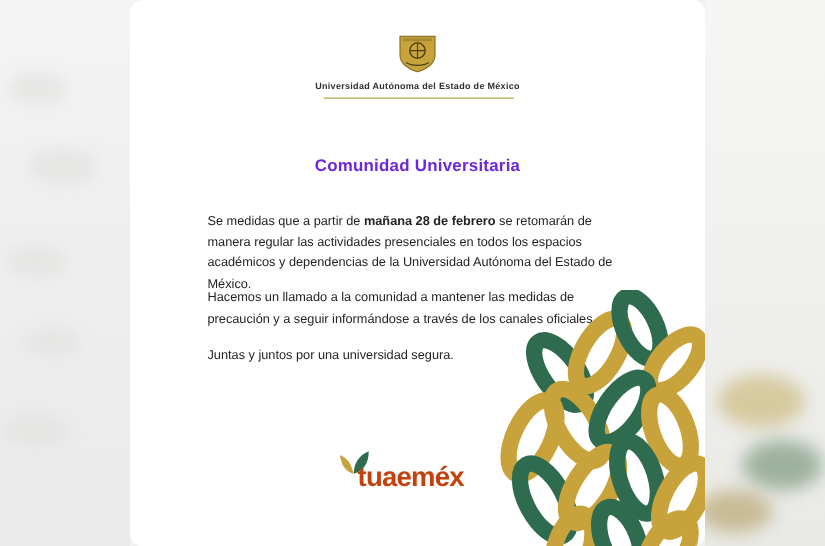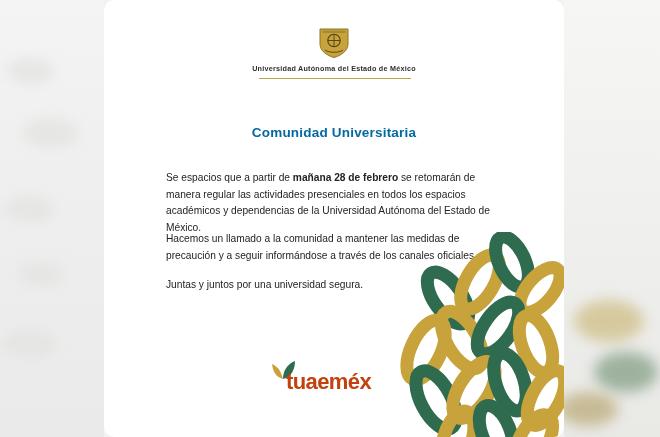--- a/index.html
+++ b/index.html
@@ -95,21 +95,21 @@
 
   
   .headline {
     position: absolute;
     left: 0;
     top: 125px;
     width: 460px;
     text-align: center;
     font-size: 13.5px;
     font-weight: bold;
-    color: #0369a1;
+    color: #6d28d9;
     letter-spacing: .2px;
   }
   .para {
     position: absolute;
     left: 62px;
     width: 337px;
     font-size: 10.2px;
     line-height: 16.5px;
     color: #232323;
     text-align: left;
@@ -189,21 +189,21 @@
       </span>
     </div>
 
     <div class="uni-name">Universidad Autónoma del Estado de México</div>
 
     <div class="rule"></div>
 
     <div class="headline">Comunidad Universitaria</div>
 
     <div class="para p1">
-      <span>Se espacios que a partir de </span><b>mañana 28 de febrero</b><span> se retomarán de manera regular las actividades presenciales en todos los espacios académicos y dependencias de la Universidad Autónoma del Estado de México.</span>
+      <span>Se medidas que a partir de </span><b>mañana 28 de febrero</b><span> se retomarán de manera regular las actividades presenciales en todos los espacios académicos y dependencias de la Universidad Autónoma del Estado de México.</span>
     </div>
 
     <div class="para p2">Hacemos un llamado a la comunidad a mantener las medidas de precaución y a seguir informándose a través de los canales oficiales.</div>
 
     <div class="para p3">Juntas y juntos por una universidad segura.</div>
 
     <div class="logo">
       <span class="logo-leaf">
         <svg width="26" height="22" viewBox="0 0 26 22" xmlns="http://www.w3.org/2000/svg">
           <path d="M13 21 C13 13 17 6 25 3 C25 12 21 19 13 21 Z" fill="#2e6b4f"></path>

